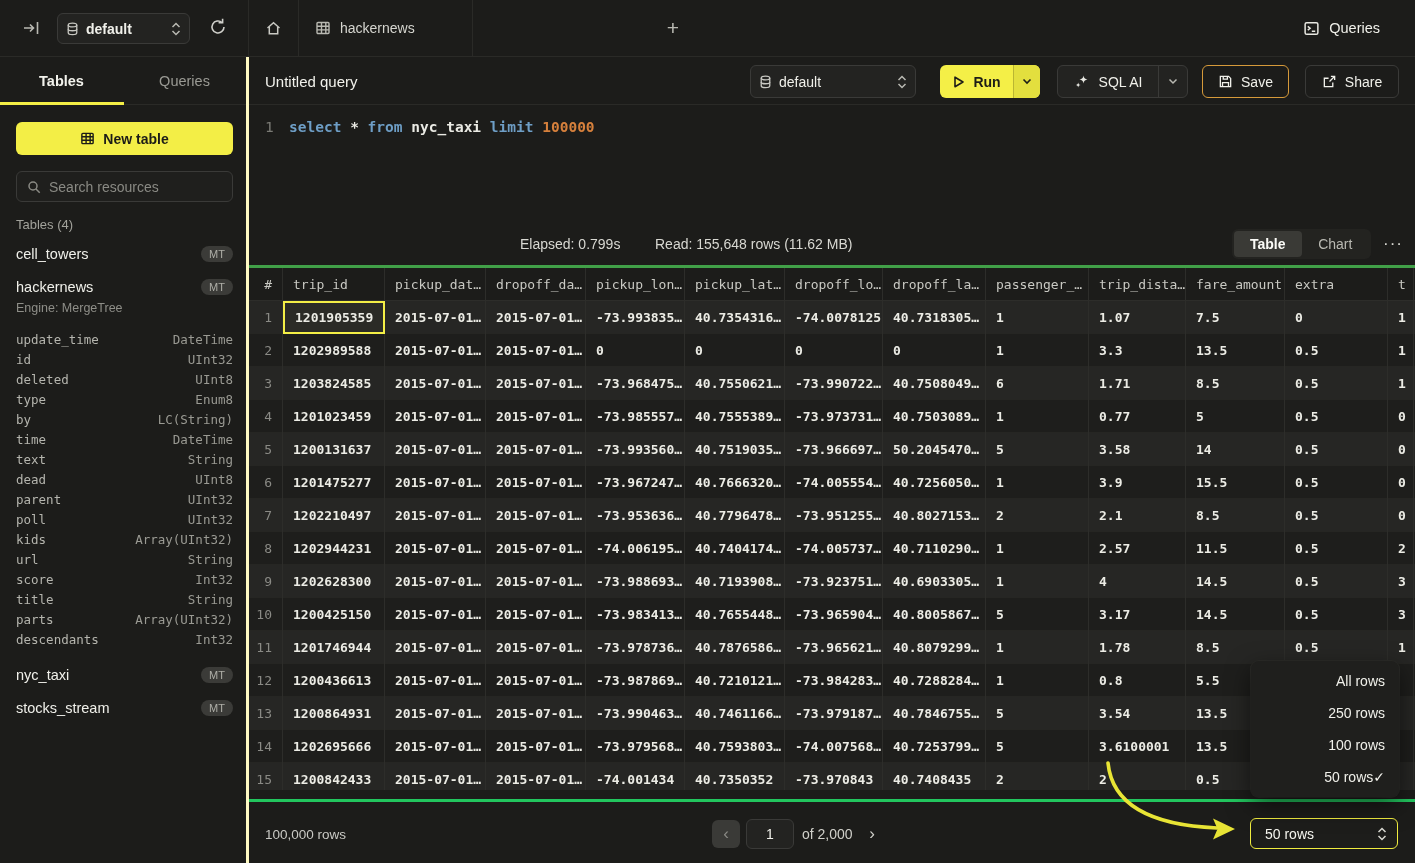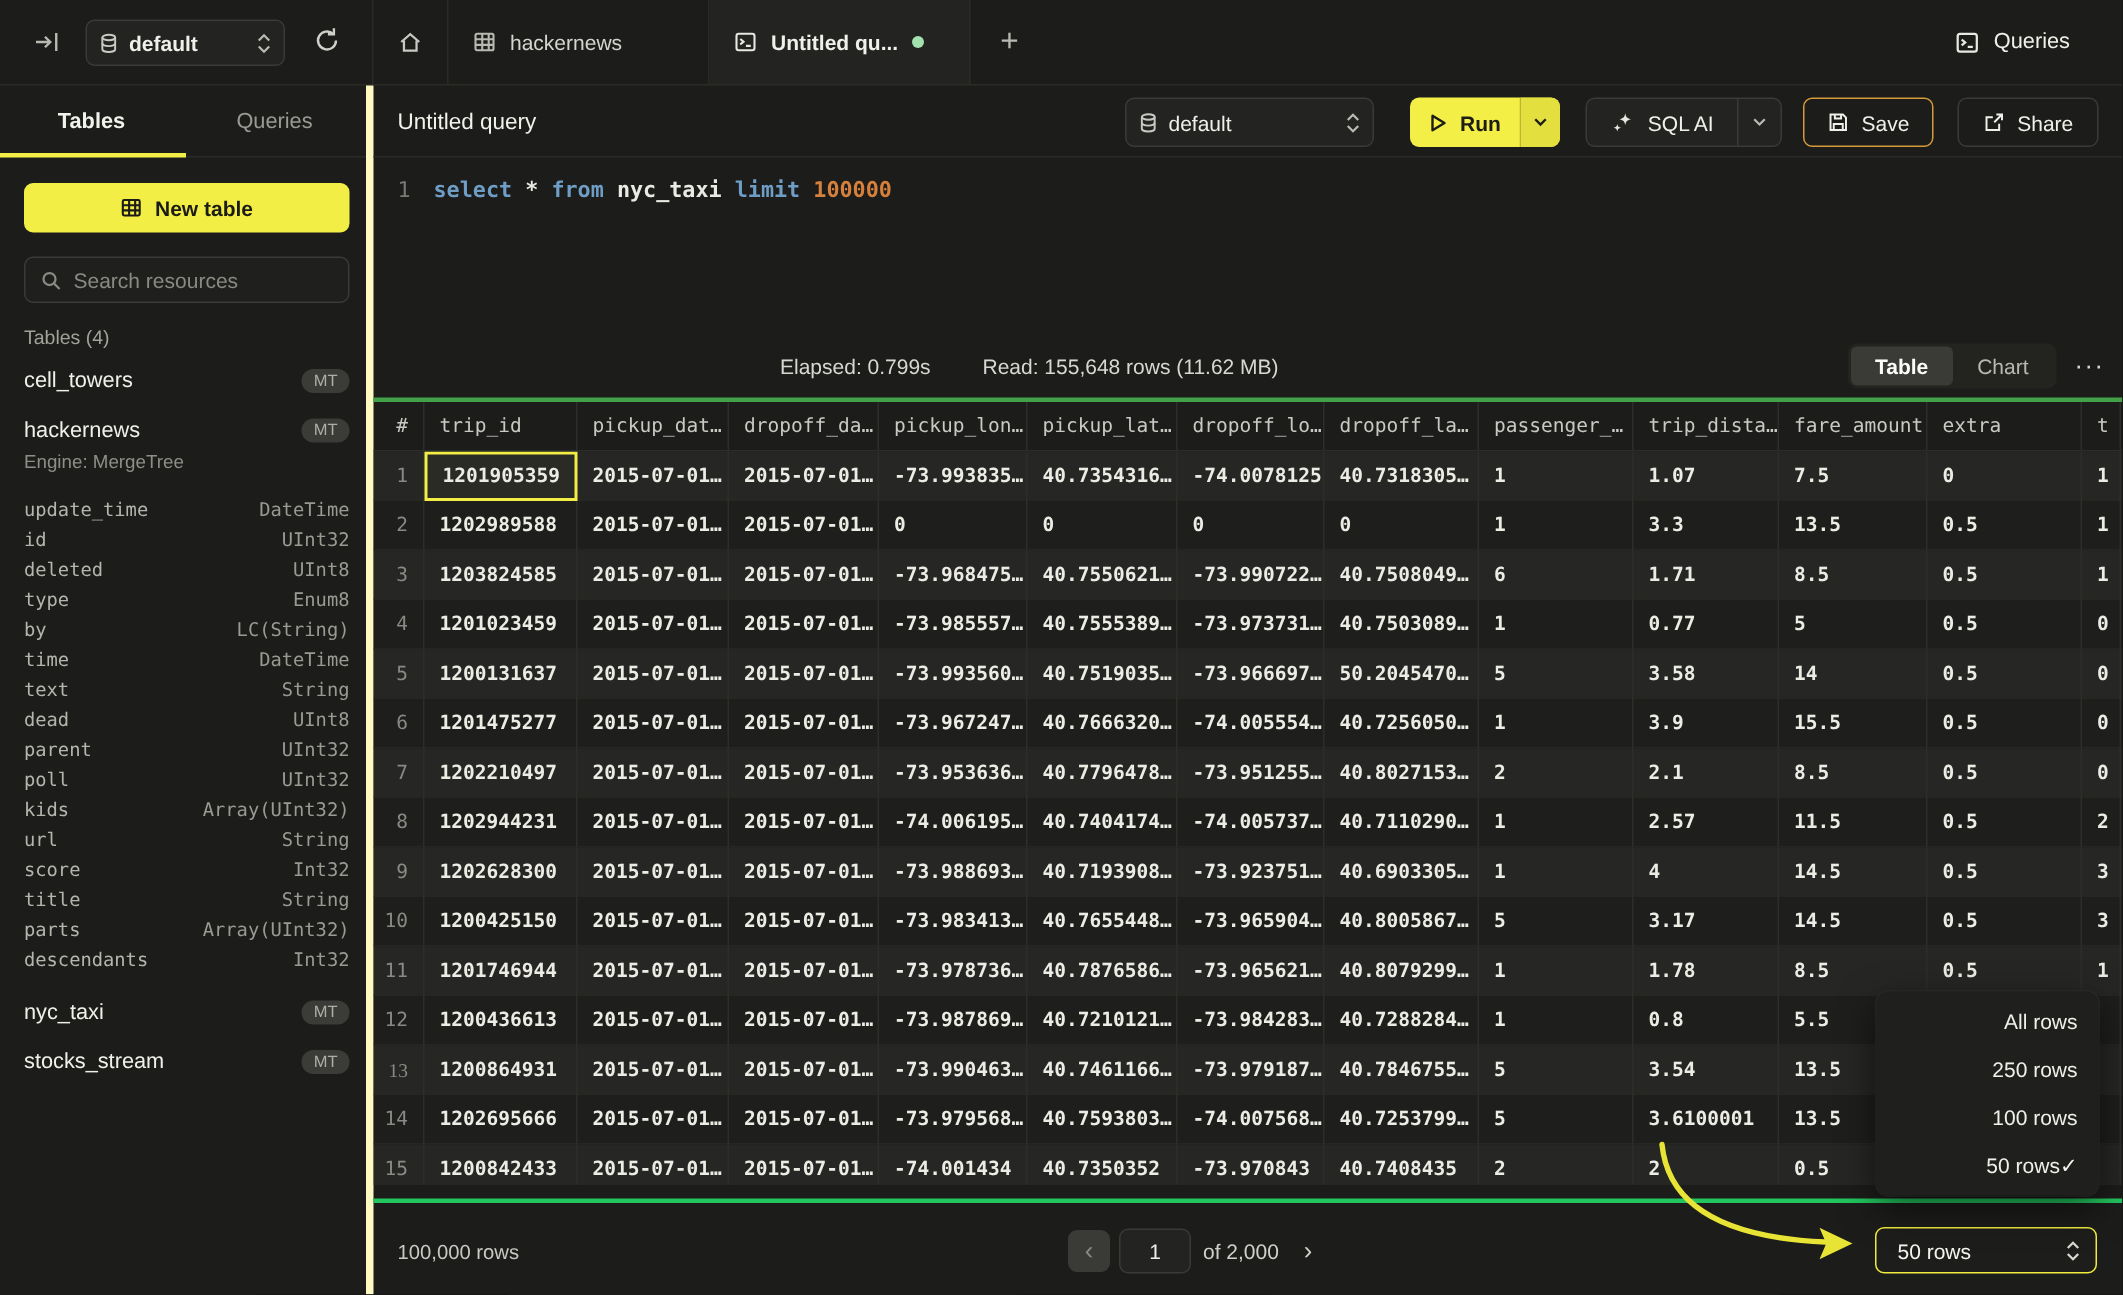--- a/index.html
+++ b/index.html
@@ -9,21 +9,21 @@
   svg{display:block;}
 
   
   #left-top{left:0;top:0;width:249px;height:57px;border-bottom:1px solid #2a2a27;border-right:1px solid #2a2a27;box-sizing:border-box;}
   .icon-btn{color:#b9b9b2;cursor:pointer;}
   .selector{box-sizing:border-box;background:#232321;border:1px solid #3a3a38;border-radius:6px;
             display:flex;align-items:center;padding:0 8px;gap:7px;color:#ececе5;font-size:14px;}
   .selector .grow{flex:1;color:#f0f0ea;}
 
   
-  #sidebar{left:0;top:57px;width:249px;height:806px;border-right:5px solid #fef9c3;box-sizing:border-box;}
+  #sidebar{left:0;top:57px;width:249px;height:806px;border-right:3px solid #fef9c3;box-sizing:border-box;}
   .sb-tabs{position:absolute;left:0;top:0;width:100%;height:48px;border-bottom:1px solid #2a2a27;box-sizing:border-box;display:flex;}
   .sb-tab{width:50%;display:flex;align-items:center;justify-content:center;font-size:14.5px;color:#9a9a94;cursor:pointer;}
   .sb-tab.active{color:#f2f2ec;font-weight:bold;}
   .sb-underline{position:absolute;left:0;top:45px;width:124px;height:3px;background:#f3ee46;}
   .btn-newtable{position:absolute;left:16px;top:65px;width:217px;height:33px;background:#f3ee46;border-radius:6px;
                 display:flex;align-items:center;justify-content:center;gap:8px;color:#1c1c17;font-size:14px;font-weight:bold;cursor:pointer;}
   .sb-search{position:absolute;left:16px;top:114px;width:217px;height:31px;box-sizing:border-box;background:#1f1f1d;
              border:1px solid #3a3a38;border-radius:6px;display:flex;align-items:center;gap:8px;padding:0 10px;color:#8a8a84;font-size:14px;}
   .sb-section{position:absolute;left:16px;top:160px;font-size:13px;color:#a2a29b;}
   .sb-table-row{position:absolute;left:0;width:249px;height:22px;display:flex;align-items:center;padding:0 16px;box-sizing:border-box;cursor:pointer;}
@@ -282,30 +282,20 @@
     </div>
     <div class="tab" style="left:50px;width:174px;">
       <span>
         <svg width="16" height="16" viewBox="0 0 16 16" fill="none" stroke="#b9b9b2" stroke-width="1.4">
           <rect x="2" y="2.5" width="12" height="11" rx="1"></rect>
           <path d="M2 6.2 h12 M2 9.9 h12 M6.5 2.5 v11 M10.8 2.5 v11"></path>
         </svg>
       </span>
       <span>hackernews</span>
     </div>
-    <div class="tab active" style="left:224px;width:174px;">
-      <span>
-        <svg width="16" height="16" viewBox="0 0 16 16" fill="none" stroke="#e8e8e2" stroke-width="1.4">
-          <rect x="2" y="2.5" width="12" height="11" rx="1.5"></rect>
-          <path d="M4.5 6 l2.2 1.8 -2.2 1.8 M8.3 10.6 h3.2"></path>
-        </svg>
-      </span>
-      <span>Untitled qu...</span>
-      <span class="dot"></span>
-    </div>
     <div id="plus-tab">+</div>
     <div id="queries-top">
       <span>
         <svg width="17" height="17" viewBox="0 0 16 16" fill="none" stroke="#e8e8e2" stroke-width="1.4">
           <rect x="2" y="2.5" width="12" height="11" rx="1.5"></rect>
           <path d="M4.5 6 l2.2 1.8 -2.2 1.8 M8.3 10.6 h3.2"></path>
         </svg>
       </span>
       <span>Queries</span>
     </div>
@@ -594,21 +584,21 @@
           <div class="td" style="width: 100px;">40.7210121…</div>
           <div class="td" style="width: 98px;">-73.984283…</div>
           <div class="td" style="width: 103px;">40.7288284…</div>
           <div class="td" style="width: 103px;">1</div>
           <div class="td" style="width: 97px;">0.8</div>
           <div class="td" style="width: 99px;">5.5</div>
           <div class="td" style="width: 103px;"></div>
           <div class="td" style="width: 26px;"></div>
         </div>
         <div class="tr odd">
-          <div class="td td-num" style="width: 34px; font-family: Liberation Serif, serif;">13</div>
+          <div class="td td-num" style="width: 34px;">13</div>
           <div class="td" style="width: 102px;">1200864931</div>
           <div class="td" style="width: 101px;">2015-07-01…</div>
           <div class="td" style="width: 100px;">2015-07-01…</div>
           <div class="td" style="width: 99px;">-73.990463…</div>
           <div class="td" style="width: 100px;">40.7461166…</div>
           <div class="td" style="width: 98px;">-73.979187…</div>
           <div class="td" style="width: 103px;">40.7846755…</div>
           <div class="td" style="width: 103px;">5</div>
           <div class="td" style="width: 97px;">3.54</div>
           <div class="td" style="width: 99px;">13.5</div>

